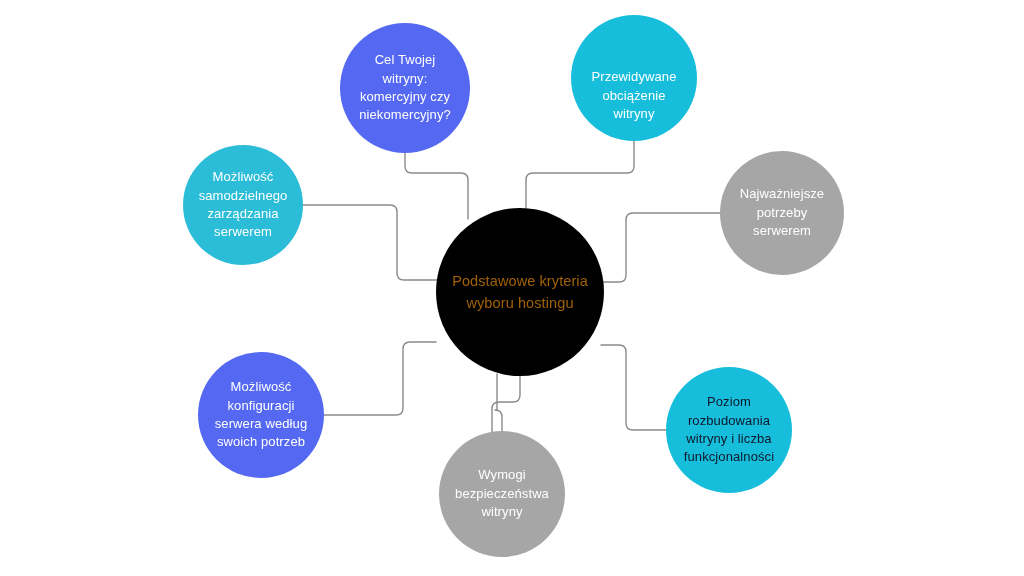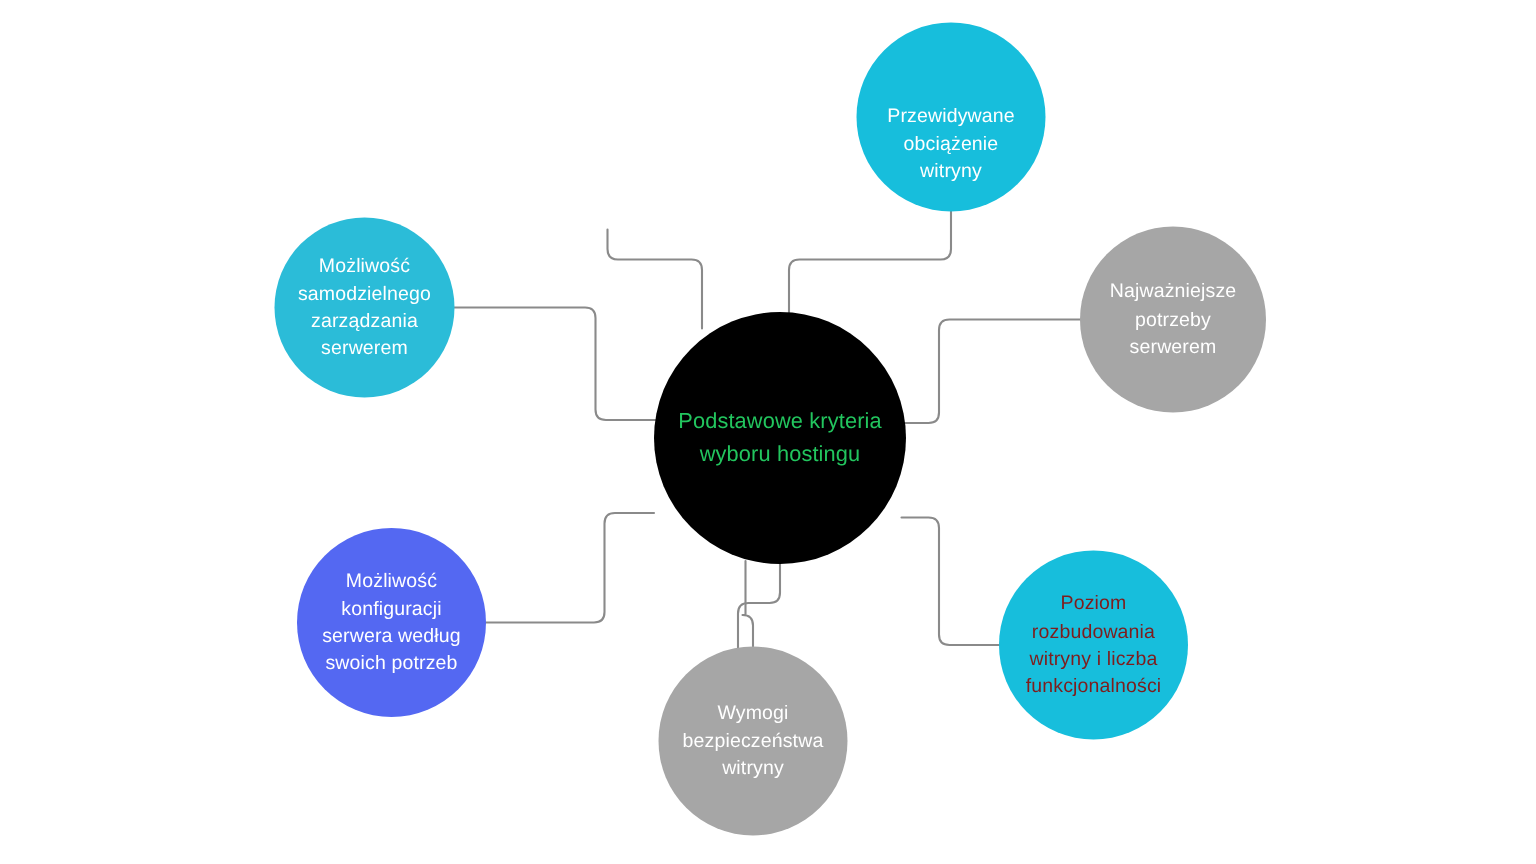--- a/index.html
+++ b/index.html
@@ -70,24 +70,30 @@
       <path d="M 303 205 L 390 205 Q 397 205 397 212 L 397 273 Q 397 280 404 280 L 437 280" stroke="#8a8a8a"></path>
       <path d="M 720 213 L 633 213 Q 626 213 626 220 L 626 275 Q 626 282 619 282 L 603 282" stroke="#8a8a8a"></path>
       <path d="M 324 415 L 396 415 Q 403 415 403 408 L 403 349 Q 403 342 410 342 L 436 342" stroke="#8a8a8a"></path>
       <path d="M 666 430 L 633 430 Q 626 430 626 423 L 626 352 Q 626 345 619 345 L 601 345" stroke="#8a8a8a"></path>
       <path d="M 502 431 L 502 417 Q 502 410 495 410 L 497 410 Q 497 410 497 403 L 497 374" stroke="#8a8a8a"></path>
       <path d="M 520 376 L 520 395 Q 520 402 513 402 L 499 402 Q 492 402 492 409 L 492 432" stroke="#8a8a8a"></path>
     </g>
   </svg>
 
   <div class="node central" style="left: 436px; top: 208px; width: 168px; height: 168px; background: rgb(0, 0, 0);">
-    <span class="node-label" style="color: #22c55e;">Podstawowe kryteria
+    <span class="node-label" style="color: #a16207;">Podstawowe kryteria
 wyboru hostingu</span>
   </div>
 
+  <div class="node branch" style="left: 340px; top: 23px; width: 130px; height: 130px; background: rgb(84, 104, 242);">
+    <span class="node-label" style="color: rgb(255, 255, 255);">Cel Twojej
+witryny:
+komercyjny czy
+niekomercyjny?</span>
+  </div>
 
   <div class="node branch" style="left: 571px; top: 15px; width: 126px; height: 126px; background: rgb(23, 190, 220);">
     <span class="node-label" style="color: rgb(255, 255, 255); margin-top: 36px;">Przewidywane
 obciążenie
 witryny</span>
   </div>
 
   <div class="node branch" style="left: 183px; top: 145px; width: 120px; height: 120px; background: rgb(43, 188, 216);">
     <span class="node-label" style="color: rgb(255, 255, 255);">Możliwość
 samodzielnego
@@ -102,21 +108,21 @@
   </div>
 
   <div class="node branch" style="left: 198px; top: 352px; width: 126px; height: 126px; background: rgb(84, 104, 242);">
     <span class="node-label" style="color: rgb(255, 255, 255);">Możliwość
 konfiguracji
 serwera według
 swoich potrzeb</span>
   </div>
 
   <div class="node branch" style="left: 666px; top: 367px; width: 126px; height: 126px; background: rgb(23, 190, 220);">
-    <span class="node-label" style="color: #7f1d1d;">Poziom
+    <span class="node-label" style="color: #0f172a;">Poziom
 rozbudowania
 witryny i liczba
 funkcjonalności</span>
   </div>
 
   <div class="node branch" style="left: 439px; top: 431px; width: 126px; height: 126px; background: rgb(166, 166, 166);">
     <span class="node-label" style="color: rgb(255, 255, 255);">Wymogi
 bezpieczeństwa
 witryny</span>
   </div>

